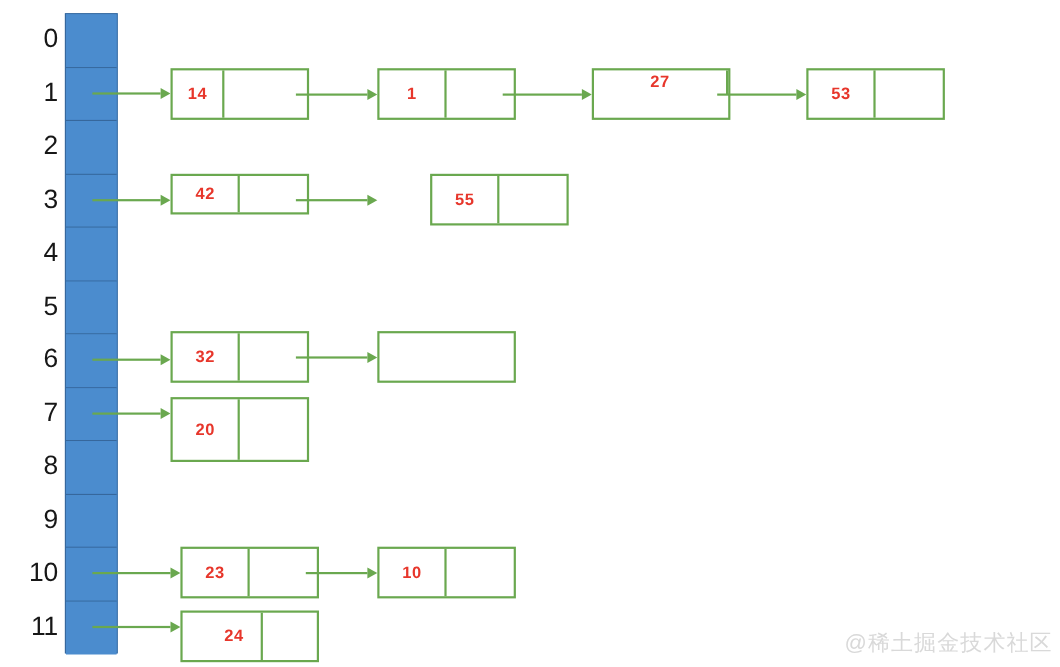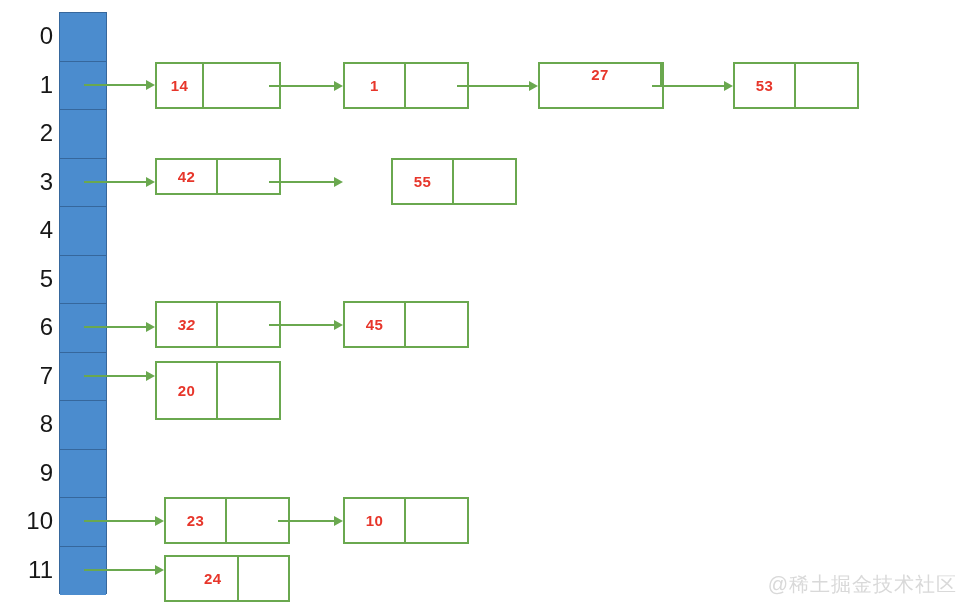--- a/index.html
+++ b/index.html
@@ -148,27 +148,26 @@
       <div class="node" style="left: 155px; top: 158px; width: 126px; height: 37px;">
         <div class="node-value">42</div>
         <div class="node-pointer"></div>
       </div>
       <div class="arrow" style="left: 269px; top: 180.5px; width: 65px;"></div>
       <div class="node" style="left: 343px; top: 158px; width: 126px; height: 47px; margin-left: 48px;">
         <div class="node-value">55</div>
         <div class="node-pointer"></div>
       </div>
       <div class="arrow" style="left: 84px; top: 326.25px; width: 62px;"></div>
-      <div class="node" style="left: 155px; top: 301px; width: 126px; height: 47px; font-style: italic;">
+      <div class="node" style="left: 155px; top: 301px; width: 126px; height: 47px;">
         <div class="node-value">32</div>
         <div class="node-pointer"></div>
       </div>
       <div class="arrow" style="left: 269px; top: 323.5px; width: 65px;"></div>
       <div class="node" style="left: 343px; top: 301px; width: 126px; height: 47px;">
-        <div class="node-value">45</div>
         <div class="node-pointer"></div>
       </div>
       <div class="arrow" style="left: 84px; top: 374.75px; width: 62px;"></div>
       <div class="node" style="left: 155px; top: 361px; width: 126px; height: 59px;">
         <div class="node-value">20</div>
         <div class="node-pointer"></div>
       </div>
       <div class="arrow" style="left: 84px; top: 520.25px; width: 71px;"></div>
       <div class="node" style="left: 164px; top: 497px; width: 126px; height: 47px;">
         <div class="node-value">23</div>

